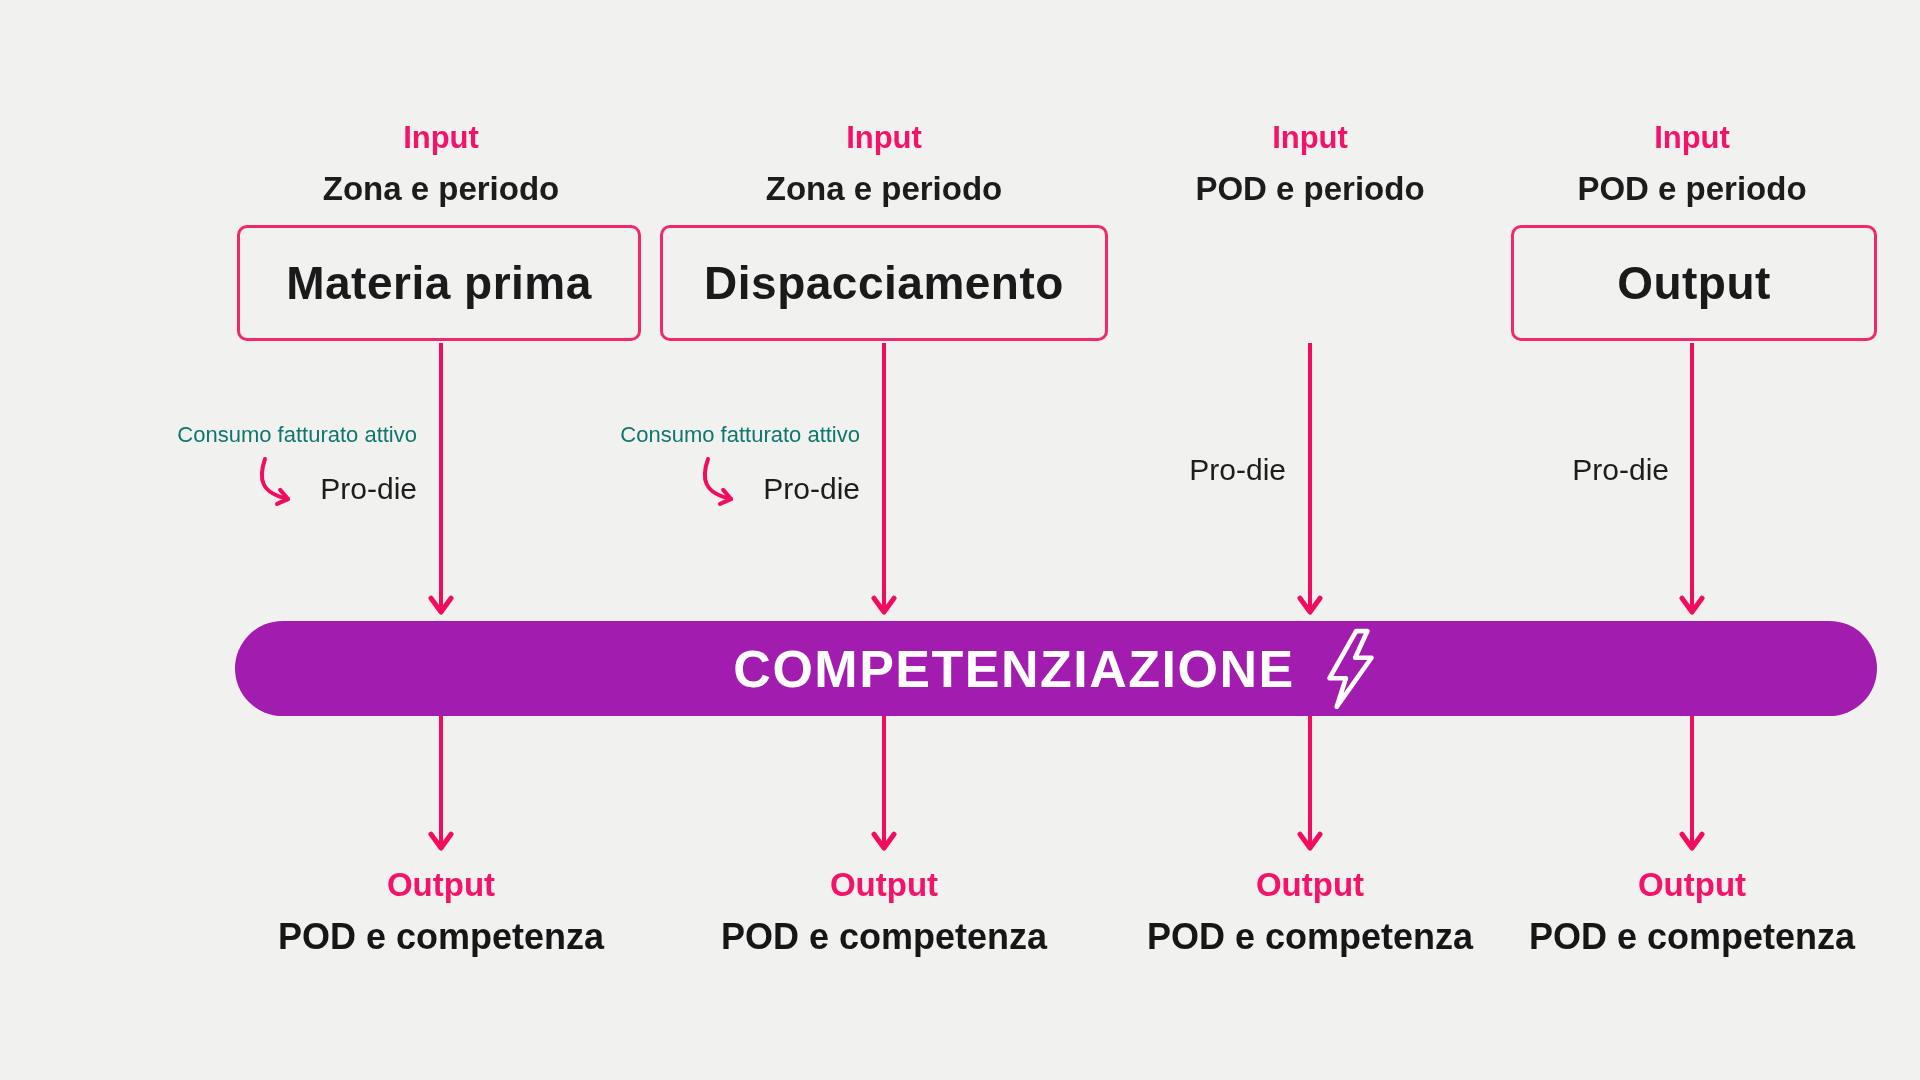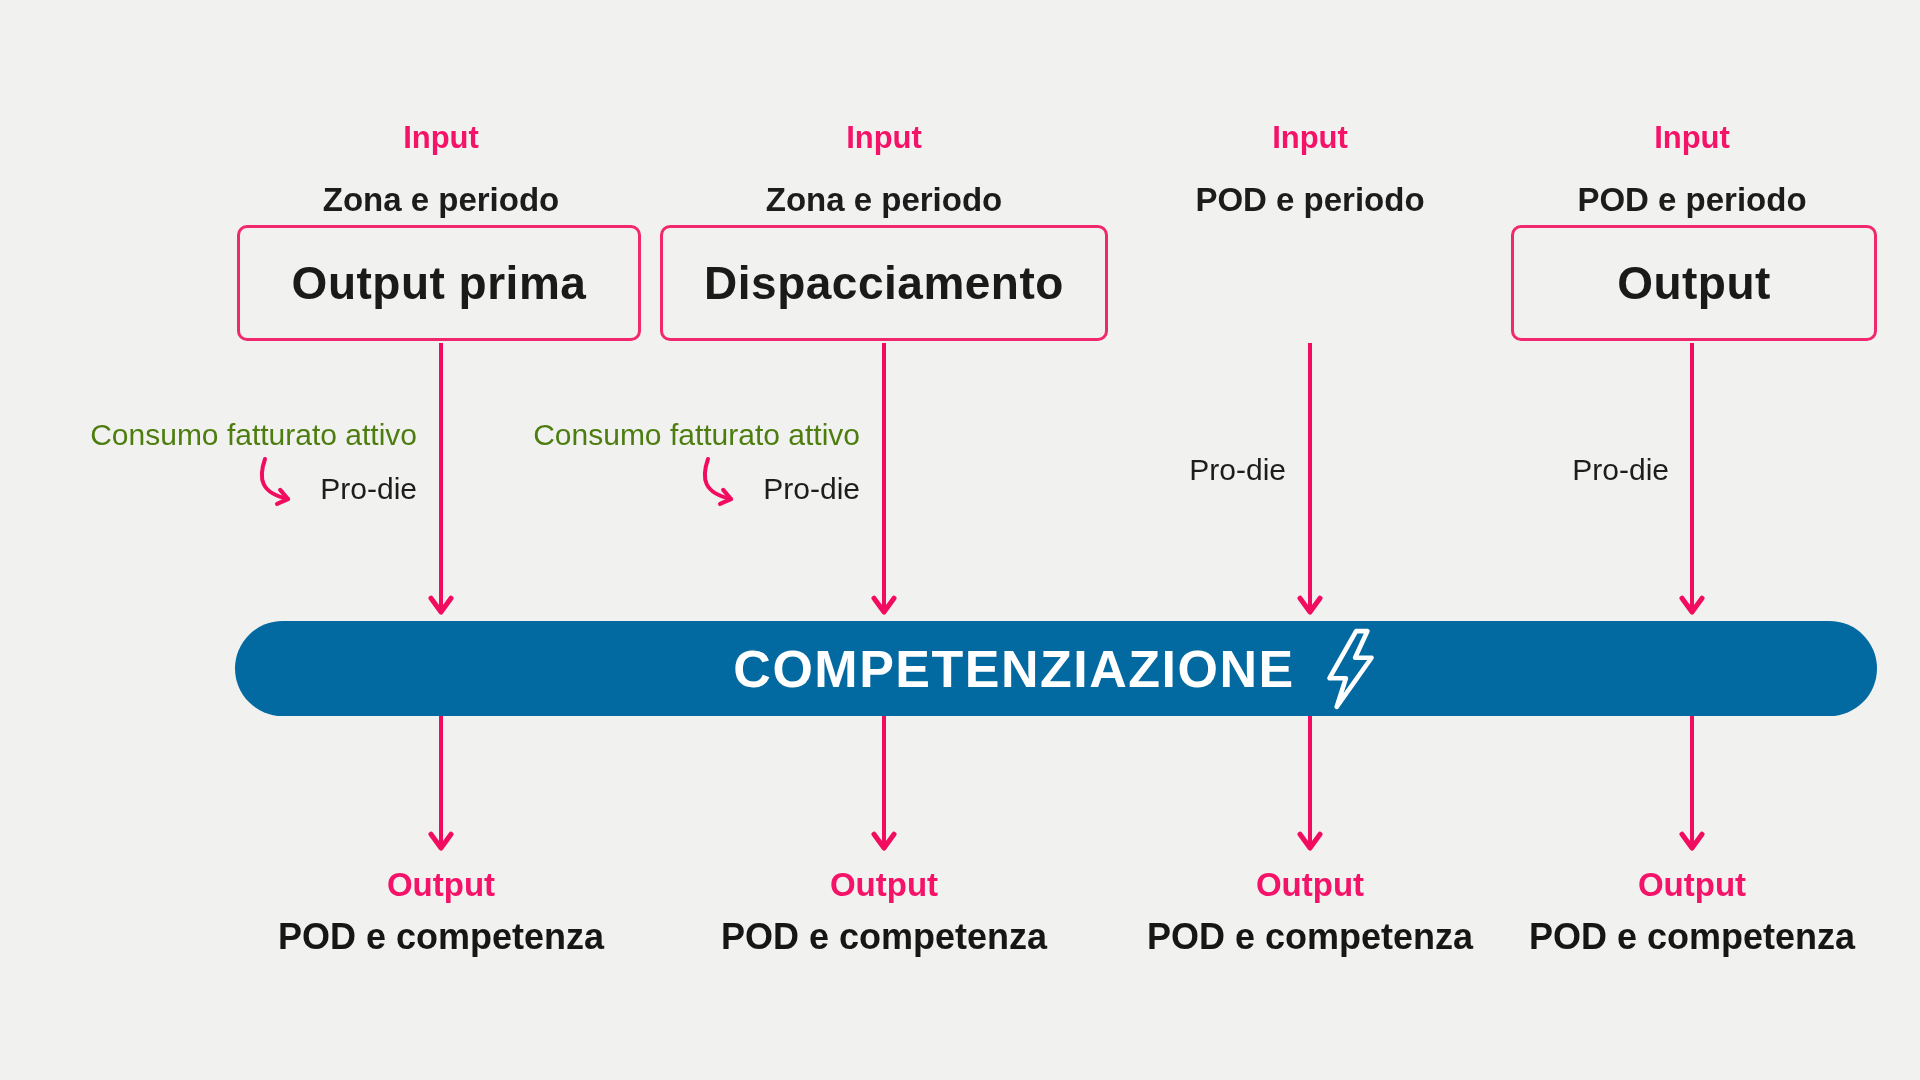--- a/index.html
+++ b/index.html
@@ -5,39 +5,39 @@
   html,body{margin:0;padding:0;background:#f1f1ef;}
   .stage{
     position:relative;width:1920px;height:1080px;overflow:hidden;
     background:#f1f1ef;
     font-family:"Liberation Sans","DejaVu Sans",sans-serif;
     color:#1c1c1c;
   }
   
   .col-header{position:absolute;width:460px;text-align:center;}
   .input-label{font-size:31px;font-weight:bold;color:#f41369;line-height:36px;}
-  .input-detail{font-size:33px;font-weight:bold;color:#1c1c1c;line-height:40px;margin-top:24px;}
+  .input-detail{font-size:33px;font-weight:bold;color:#1c1c1c;line-height:40px;margin-top:13px;}
   
   .process-box{
     position:absolute;height:116px;box-sizing:border-box;
     border:3.5px solid #f2286e;border-radius:10px;
     display:flex;align-items:center;justify-content:center;
     background:transparent;
   }
   .box-label{font-size:46px;font-weight:bold;color:#1a1a1a;letter-spacing:.5px;}
   
   .mid-block{position:absolute;text-align:right;}
-  .note-label{font-size:30px;color:#4d7c0f;line-height:36px;white-space:nowrap;}
+  .note-label{font-size:22px;color:#0f766e;line-height:36px;white-space:nowrap;}
   .prodie-row{display:flex;justify-content:flex-end;align-items:center;gap:16px;margin-top:8px;}
   .prodie-label{font-size:30px;color:#1d1d1d;line-height:36px;white-space:nowrap;}
   .curved-arrow{transform:translateY(-8px);}
   
   .banner{
     position:absolute;left:235px;top:621px;width:1642px;height:95px;
-    background:#0369a1;border-radius:48px;
+    background:#a21caf;border-radius:48px;
     display:flex;align-items:center;justify-content:center;gap:26px;
   }
   .banner-label{
     color:#ffffff;font-size:52px;font-weight:bold;letter-spacing:1.5px;
   }
   
   .output-block{position:absolute;width:460px;text-align:center;}
   .output-label{font-size:33px;font-weight:bold;color:#f41369;line-height:38px;}
   .output-detail{font-size:36px;font-weight:bold;color:#161616;line-height:42px;margin-top:12px;}
   
@@ -62,21 +62,21 @@
     <line x1="884" y1="716" x2="884" y2="848" stroke="#f20c5f" stroke-width="4" marker-end="url(#ah)"></line>
     <line x1="1310" y1="716" x2="1310" y2="848" stroke="#f20c5f" stroke-width="4" marker-end="url(#ah)"></line>
     <line x1="1692" y1="716" x2="1692" y2="848" stroke="#f20c5f" stroke-width="4" marker-end="url(#ah)"></line>
   </svg>
 
   <div class="col-header" style="left:211px;top:120px;">
     <div class="input-label">Input</div>
     <div class="input-detail">Zona e periodo</div>
   </div>
   <div class="process-box" style="left:237px;top:225px;width:404px;">
-    <span class="box-label">Output prima</span>
+    <span class="box-label">Materia prima</span>
   </div>
   <div class="mid-block" style="right:1503px;top:417px;">
     <div class="note-label">Consumo fatturato attivo</div>
     <div class="prodie-row">
       <svg class="curved-arrow" width="52" height="56" viewBox="0 0 52 56">
         <defs>
           <marker id="cah1" orient="auto" markerUnits="userSpaceOnUse" markerWidth="24" markerHeight="24" refX="0" refY="0" viewBox="-12 -10 14 20">
             <path d="M -8 -6 L 0 0 L -8 6" fill="none" stroke="#f20c5f" stroke-width="3.5" stroke-linecap="round" stroke-linejoin="round"></path>
           </marker>
         </defs>

